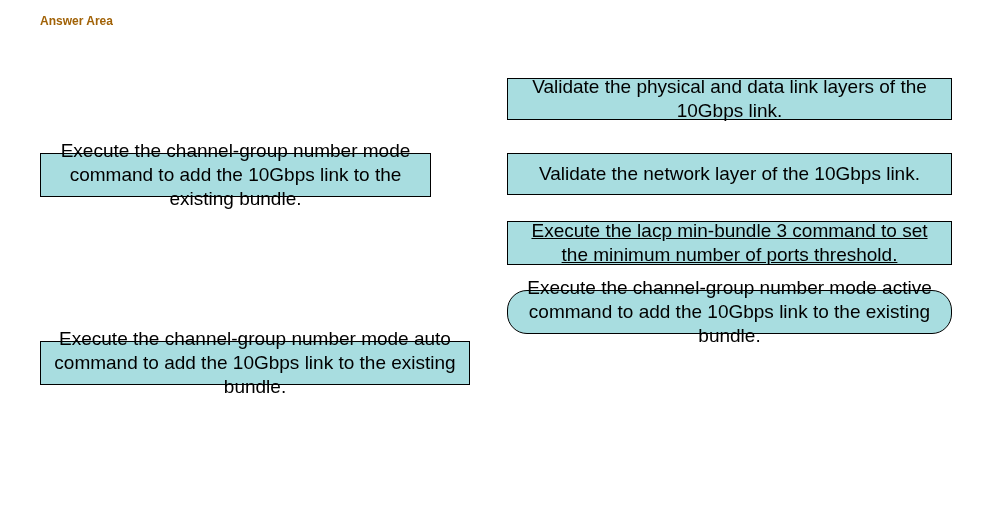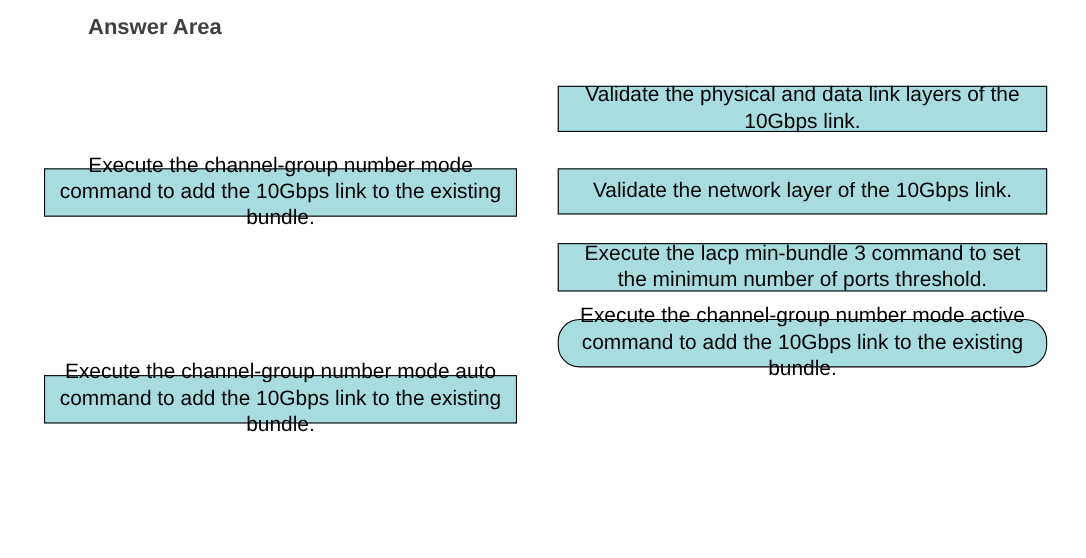--- a/index.html
+++ b/index.html
@@ -11,43 +11,42 @@
       font-family: Arial, Helvetica, sans-serif;
       background: #ffffff;
       width: 987px;
       height: 507px;
       position: relative;
     }
     .heading {
       position: absolute;
       top: 14px;
       left: 40px;
-      font-size: 20px;
+      font-size: 12px;
       font-weight: bold;
-      color: #404040;
-      margin-left: 40px;
+      color: #a16207;
     }
     .item-box {
       position: absolute;
       background: #a8dde0;
       border: 1px solid #000;
       font-size: 19px;
       color: #000;
       display: flex;
       align-items: center;
       justify-content: center;
       text-align: center;
       padding: 6px 10px;
       line-height: 1.25;
     }
     
     .box-left-1 {
       left: 40px;
       top: 153px;
-      width: 430px;
+      width: 391px;
       height: 44px;
     }
     .box-left-2 {
       left: 40px;
       top: 341px;
       width: 430px;
       height: 44px;
     }
     
     .box-right-1 {
@@ -60,20 +59,21 @@
       left: 507px;
       top: 153px;
       width: 445px;
       height: 42px;
     }
     .box-right-3 {
       left: 507px;
       top: 221px;
       width: 445px;
       height: 44px;
+      text-decoration: underline;
     }
     .box-right-4 {
       left: 507px;
       top: 290px;
       width: 445px;
       height: 44px;
       border-radius: 20px;
     }
   </style>
 </head>

